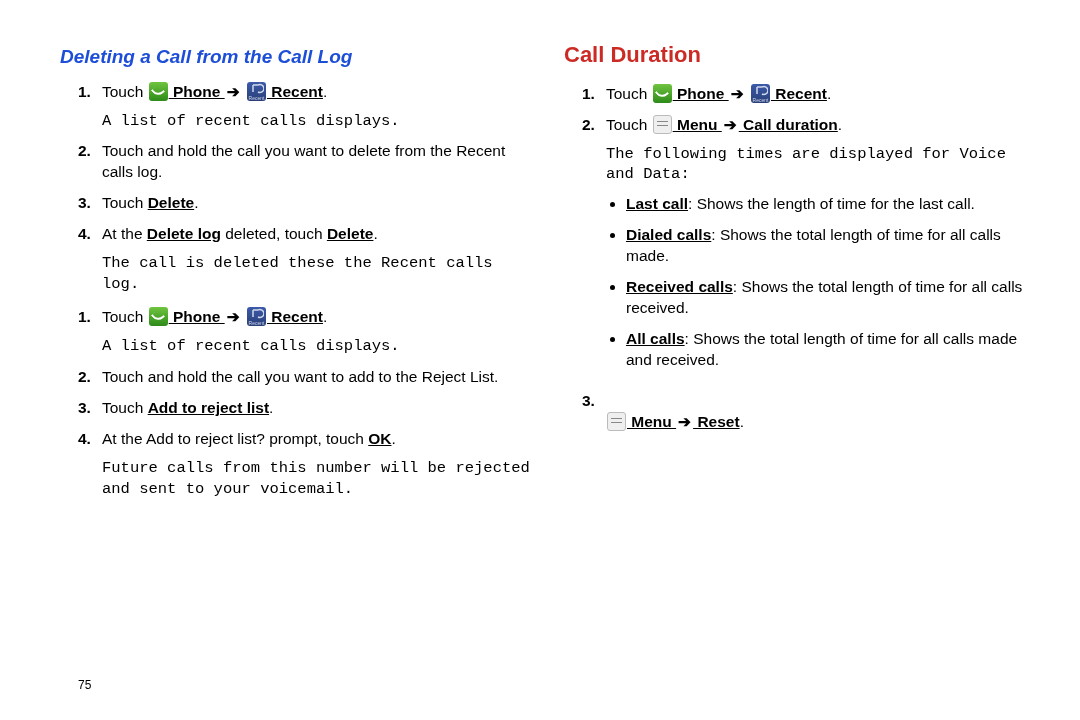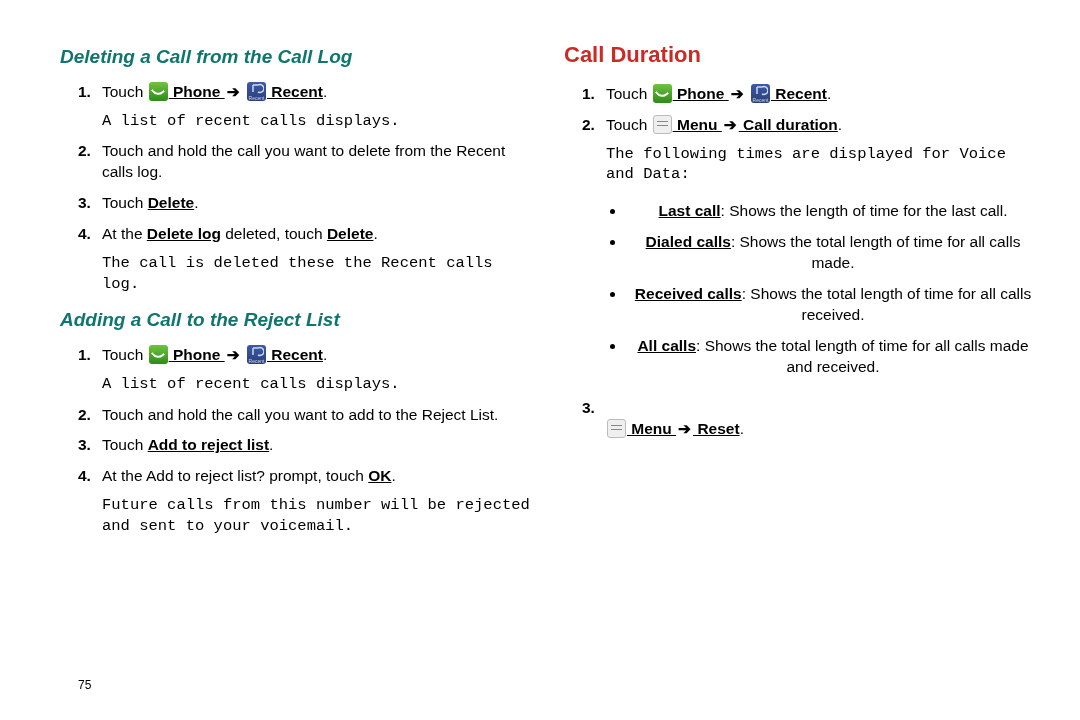--- a/index.html
+++ b/index.html
@@ -19,21 +19,21 @@
     box-sizing: border-box;
     height: 100%;
     position: relative;
   }
   .col {
     flex: 1;
     font-size: 15.5px;
     line-height: 1.35;
   }
   .h-blue {
-    color: #0f766e;
+    color: #1d4ed8;
     font-weight: 700;
     font-style: italic;
     font-size: 19px;
     margin: 4px 0 12px 0;
   }
   .h-red {
     color: #cc2a24;
     font-weight: 800;
     font-size: 22px;
     margin: 0 0 14px 0;
@@ -56,22 +56,21 @@
     flex: 1;
   }
   .sub {
     margin: 8px 0 0 0;
     display: block;
     font-family: Liberation Mono, monospace;
   }
   ul.bullets {
     list-style: disc;
     padding-left: 20px;
-    margin: 16px 0 0 0;
-    text-align: center;
+    margin: 9px 0 0 0;
   }
   ul.bullets li {
     margin: 0 0 10px 0;
   }
   b { font-weight: 700; text-decoration: underline; }
   .icon {
     display: inline-block;
     width: 19px;
     height: 19px;
     vertical-align: -4px;
@@ -164,21 +163,20 @@
       </li>
       <li>
         <span class="num">4.</span>
         <span class="body">
           <span>At the </span><b>Delete log</b><span> deleted, touch </span><b>Delete</b>.
           <span class="sub">The call is deleted these the Recent calls log.</span>
         </span>
       </li>
     </ol>
 
-    <div class="h-blue">Adding a Call to the Reject List</div>
     <ol class="steps">
       <li>
         <span class="num">1.</span>
         <span class="body">
           <span>Touch </span><span class="icon icon-phone"></span><b> Phone </b><span class="arrow">➔</span> <span class="icon icon-recent"><svg viewBox="0 0 15 11">
                 <path d="M4 2 L4 9 M4 2 L9 2 M9 2 A4 4 0 1 1 9 9" stroke="#cfd7ea" stroke-width="1.5" fill="none"></path>
               </svg><span class="lbl">Recent</span></span><b> Recent</b>.
           <span class="sub">A list of recent calls displays.</span>
         </span>
       </li>

